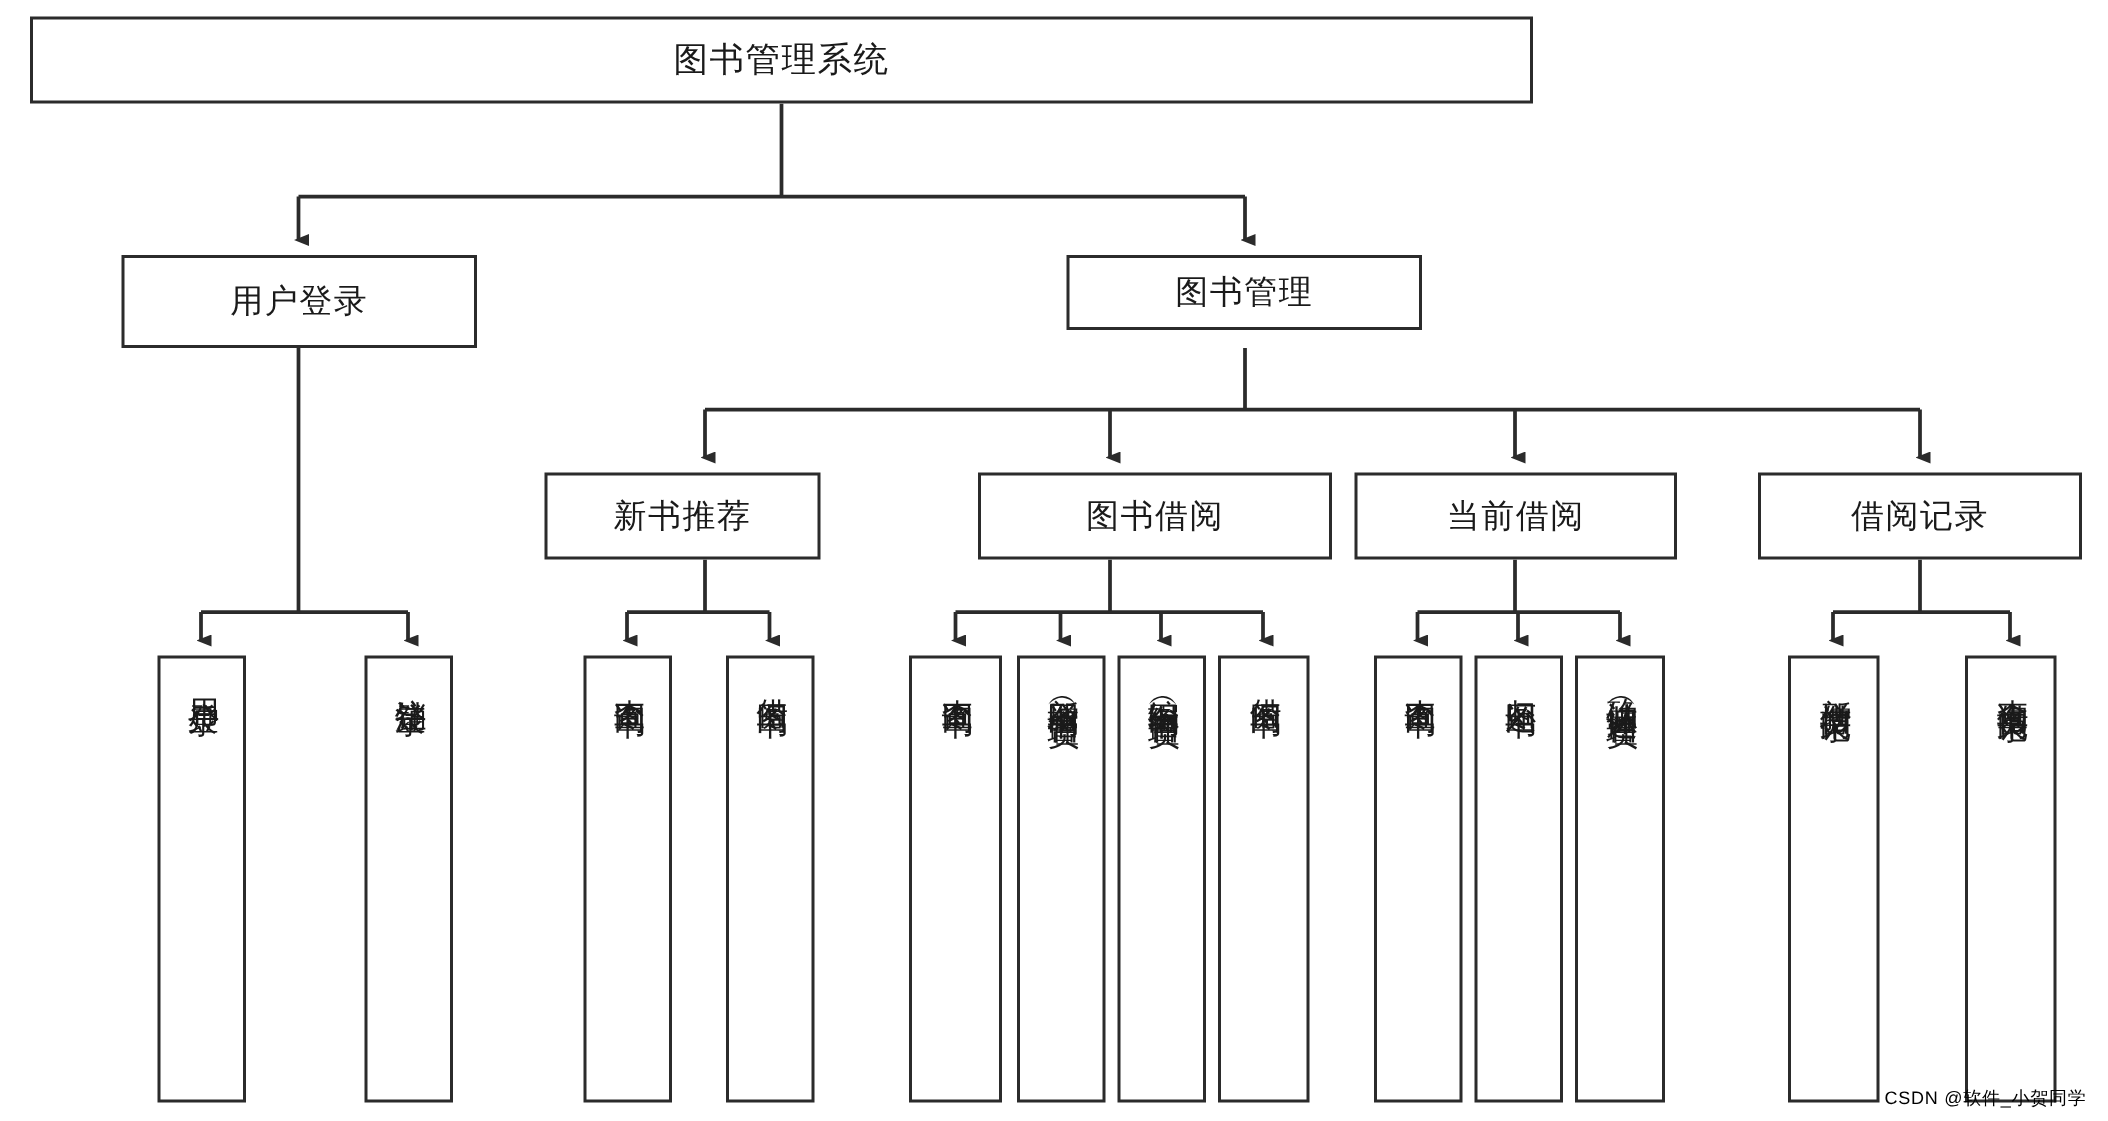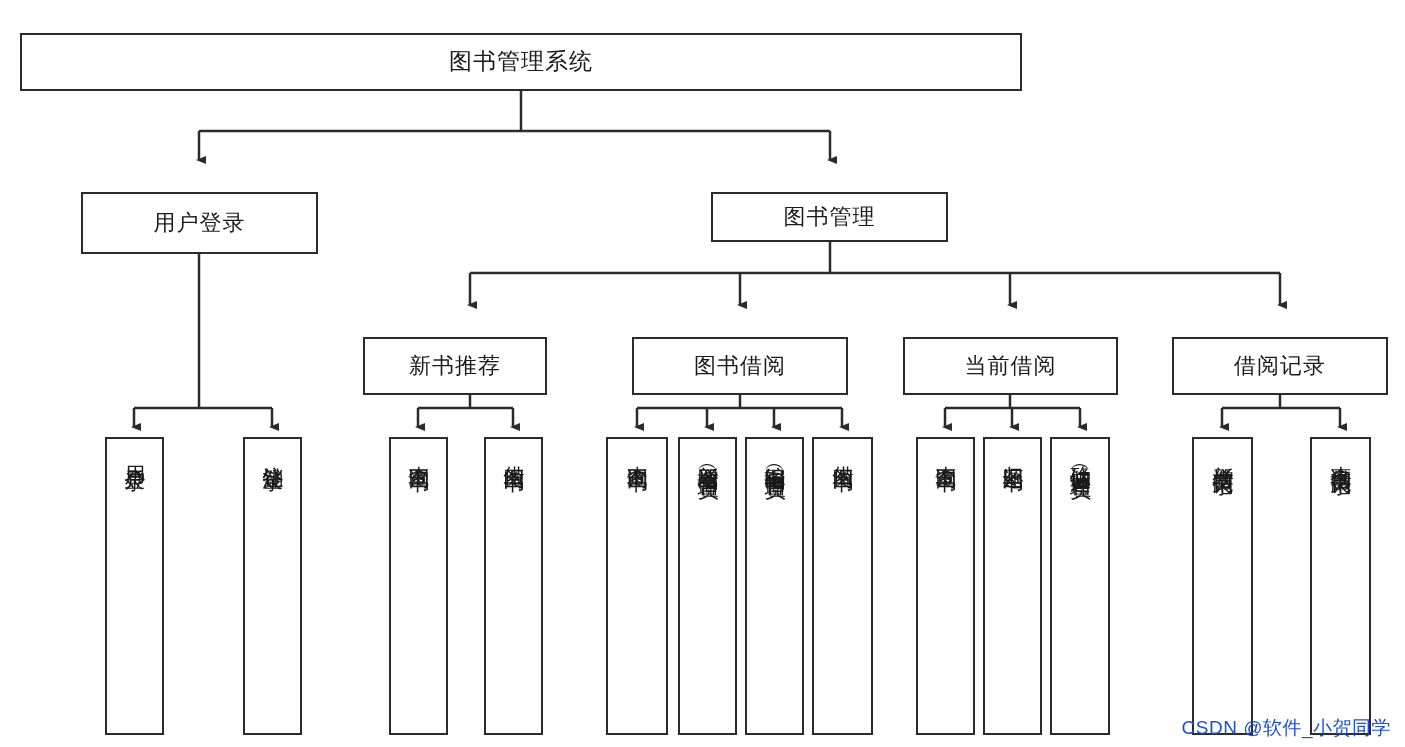--- a/index.html
+++ b/index.html
@@ -34,21 +34,20 @@
     display: flex;
     align-items: center;
     justify-content: center;
     color: #1a1a1a;
     text-align: center;
   }
   .node.h {
     font-size: 22px;
     letter-spacing: 1px;
     line-height: 1.2;
-    margin-top: 22px;
   }
   .node.root {
     font-size: 23px;
   }
   .node.leaf {
     font-size: 21px;
     align-items: flex-start;
     justify-content: center;
     padding-top: 10px;
   }
@@ -57,22 +56,22 @@
     text-orientation: upright;
     line-height: 1.18;
     letter-spacing: 2px;
     white-space: nowrap;
     display: block;
   }
   #watermark {
     position: absolute;
     right: 14px;
     bottom: 6px;
-    font-size: 19px;
-    color: #1d4ed8;
+    font-size: 12px;
+    color: #000000;
     letter-spacing: 0.5px;
     white-space: nowrap;
     font-family: "Liberation Sans", "DejaVu Sans", sans-serif;
   }
 </style>
 </head>
 <body>
 
 <div id="canvas">
 
@@ -136,21 +135,21 @@
   <div class="node h" style="left:81px; top:170px; width:237px; height:62px;">
     <span>用户登录</span>
   </div>
   <div class="node h" style="left:711px; top:170px; width:237px; height:50px;">
     <span>图书管理</span>
   </div>
 
   <div class="node h" style="left:363px; top:315px; width:184px; height:58px;">
     <span>新书推荐</span>
   </div>
-  <div class="node h" style="left:632px; top:315px; width:216px; height:58px;">
+  <div class="node h" style="left:652px; top:315px; width:236px; height:58px;">
     <span>图书借阅</span>
   </div>
   <div class="node h" style="left:903px; top:315px; width:215px; height:58px;">
     <span>当前借阅</span>
   </div>
   <div class="node h" style="left:1172px; top:315px; width:216px; height:58px;">
     <span>借阅记录</span>
   </div>
 
   <div class="node leaf" style="left:105px; top:437px; width:59px; height:298px;">

